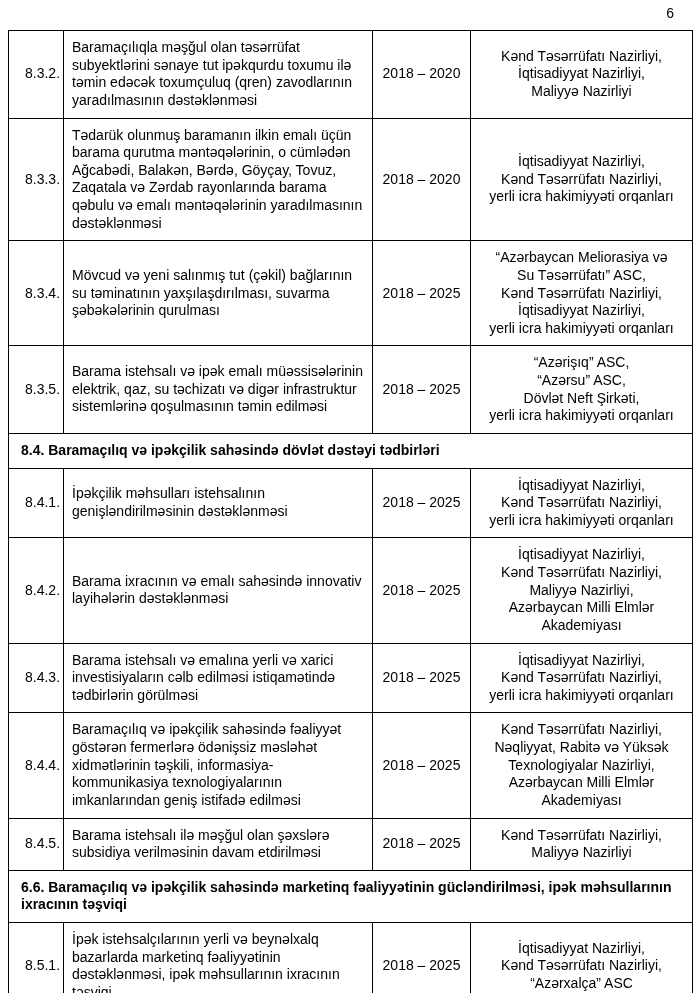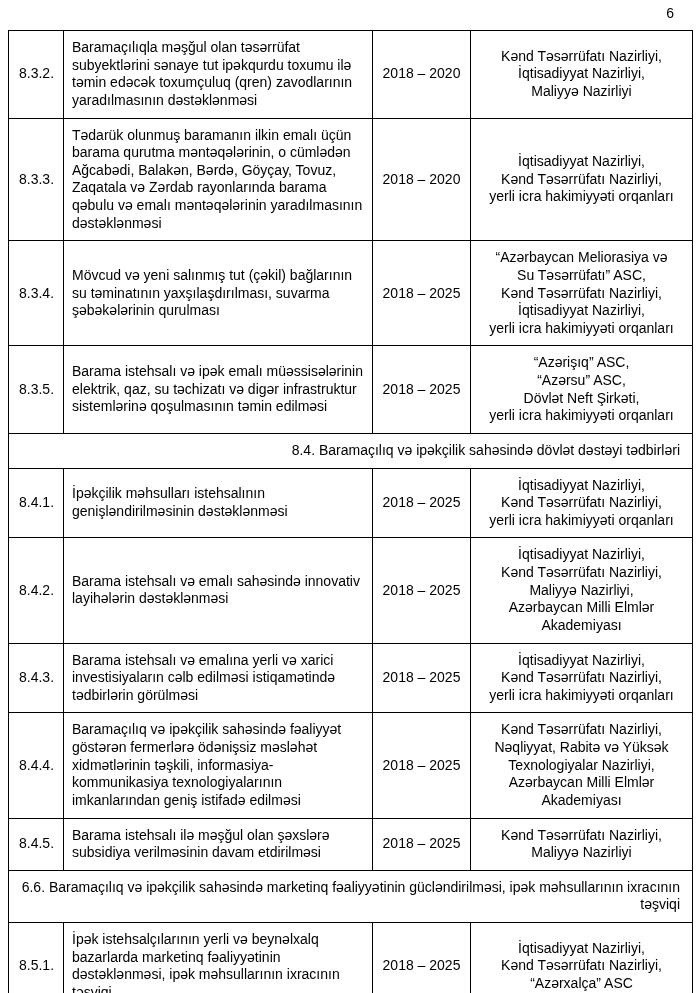--- a/index.html
+++ b/index.html
@@ -33,39 +33,39 @@
   col.c2 { width: 309px; }
   col.c3 { width: 98px; }
   col.c4 { width: 222px; }
   td {
     border: 1px solid #000000;
     vertical-align: middle;
     line-height: 1.26;
   }
   td.col-code {
     text-align: center;
-    padding: 4px 10px;
+    padding: 4px 16px;
   }
   td.col-desc {
     text-align: left;
     padding: 8px 8px;
   }
   td.col-years {
     text-align: center;
     padding: 4px 6px;
     white-space: nowrap;
   }
   td.col-resp {
     text-align: center;
     padding: 8px 2px;
     white-space: pre-line;
   }
   td.section-header {
-    font-weight: normal;
-    text-align: right;
+    font-weight: bold;
+    text-align: left;
     padding: 8px 12px;
   }
 </style>
 </head>
 <body>
 
 <div class="page">
   <div class="page-number">6</div>
 
   <table class="action-table">
@@ -123,21 +123,21 @@
     <td class="col-code">8.4.1.</td>
     <td class="col-desc">İpəkçilik məhsulları istehsalının genişləndirilməsinin dəstəklənməsi</td>
     <td class="col-years">2018 – 2025</td>
     <td class="col-resp">İqtisadiyyat Nazirliyi,
 Kənd Təsərrüfatı Nazirliyi,
 yerli icra hakimiyyəti orqanları</td>
   </tr>
 
   <tr>
     <td class="col-code">8.4.2.</td>
-    <td class="col-desc">Barama istehsalı və emalı sahəsində innovativ layihələrin dəstəklənməsi</td>
+    <td class="col-desc">Barama ixracının və emalı sahəsində innovativ layihələrin dəstəklənməsi</td>
     <td class="col-years">2018 – 2025</td>
     <td class="col-resp">İqtisadiyyat Nazirliyi,
 Kənd Təsərrüfatı Nazirliyi,
 Maliyyə Nazirliyi,
 Azərbaycan Milli Elmlər
 Akademiyası</td>
   </tr>
 
   <tr>
     <td class="col-code">8.4.3.</td>

